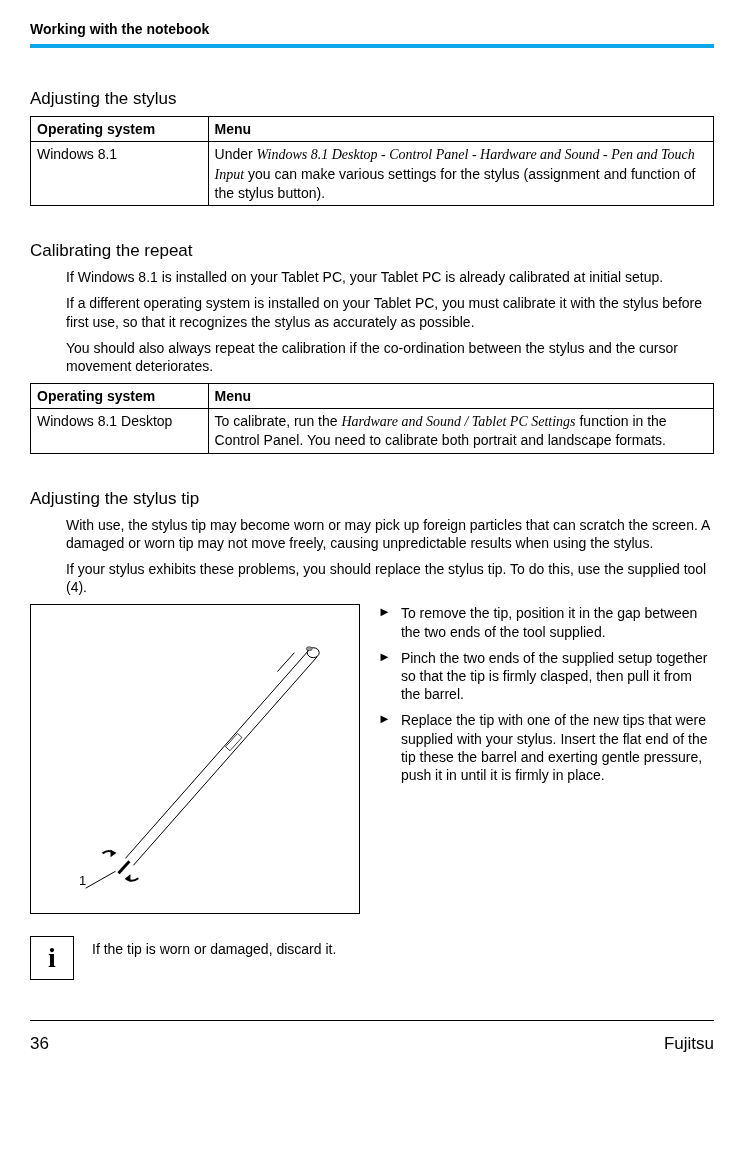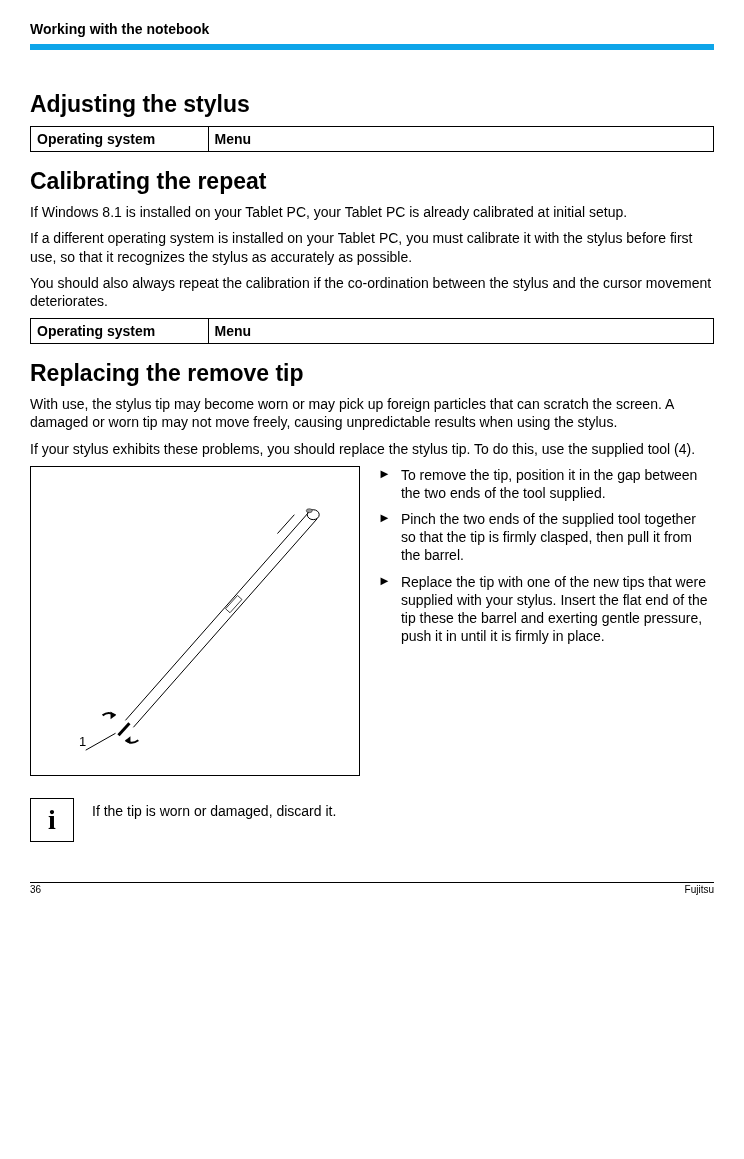--- a/index.html
+++ b/index.html
@@ -10,29 +10,29 @@
     body {
       font-family: Arial, Helvetica, sans-serif;
       width: 744px;
       padding: 20px 30px;
       font-size: 14px;
       line-height: 1.3;
     }
     .header-title {
       font-weight: bold;
       font-size: 14px;
-      border-bottom: 6px solid #0ea5e9;
+      border-bottom: 4px solid #0ea5e9;
       padding-bottom: 6px;
       margin-bottom: 40px;
     }
     .section-heading {
-      font-weight: bold;
-      font-size: 23px;
+      font-weight: normal;
+      font-size: 17px;
       margin-bottom: 6px;
-      margin-top: 15px;
+      margin-top: 34px;
     }
     table {
       border-collapse: collapse;
       width: 100%;
       margin-bottom: 12px;
     }
     td, th {
       border: 1px solid #000;
       padding: 3px 6px;
       text-align: left;
@@ -44,20 +44,21 @@
     }
     .col-narrow {
       width: 26%;
     }
     .italic {
       font-style: italic;
       font-family: 'Times New Roman', serif;
     }
     p {
       margin-bottom: 8px;
+      margin-left: 36px;
     }
     .two-col {
       display: flex;
       gap: 18px;
       margin-top: 6px;
     }
     .image-box {
       border: 1px solid #000;
       width: 330px;
       height: 310px;
@@ -102,24 +103,24 @@
       font-weight: bold;
       margin-right: 18px;
       flex-shrink: 0;
     }
     .info-text {
       padding-top: 4px;
     }
     .footer {
       border-top: 1px solid #000;
       margin-top: 40px;
-      padding-top: 0;
+      padding-top: 12px;
       display: flex;
       justify-content: space-between;
-      font-size: 10px;
+      font-size: 17px;
     }
     .label-1 {
       position: absolute;
       bottom: 24px;
       left: 48px;
       font-size: 13px;
     }
   </style>
 </head>
 <body>
@@ -127,39 +128,51 @@
 <div class="header-title">Working with the notebook</div>
 
 <div class="section-heading">Adjusting the stylus</div>
 
 <table>
   <tbody>
       <tr>
     <th class="col-narrow">Operating system</th>
     <th>Menu</th>
   </tr>
+  <tr>
+    <td>Windows 8.1</td>
+    <td>
+      <span>Under </span><span class="italic">Windows 8.1 Desktop - Control Panel - Hardware and Sound - Pen and Touch Input</span><span> you can make various settings for the stylus (assignment and function of the stylus button).</span>
+    </td>
+  </tr>
 </tbody>
   </table>
 
 <div class="section-heading">Calibrating the repeat</div>
 
 <p>If Windows 8.1 is installed on your Tablet PC, your Tablet PC is already calibrated at initial setup.</p>
 <p>If a different operating system is installed on your Tablet PC, you must calibrate it with the stylus before first use, so that it recognizes the stylus as accurately as possible.</p>
 <p>You should also always repeat the calibration if the co-ordination between the stylus and the cursor movement deteriorates.</p>
 
 <table>
   <tbody>
       <tr>
     <th class="col-narrow">Operating system</th>
     <th>Menu</th>
   </tr>
+  <tr>
+    <td>Windows 8.1 Desktop</td>
+    <td>
+      <span>To calibrate, run the </span><span class="italic">Hardware and Sound / Tablet PC Settings</span><span> function in the Control Panel. You need to calibrate both portrait and landscape formats.</span>
+    </td>
+  </tr>
 </tbody>
   </table>
 
-<div class="section-heading">Replacing the remove tip</div>
+<div class="section-heading">Adjusting the stylus tip</div>
 
 <p>With use, the stylus tip may become worn or may pick up foreign particles that can scratch the screen. A damaged or worn tip may not move freely, causing unpredictable results when using the stylus.</p>
 <p>If your stylus exhibits these problems, you should replace the stylus tip. To do this, use the supplied tool (4).</p>
 
 <div class="two-col">
   <div class="image-box">
     <svg class="stylus-svg" viewBox="0 0 330 310">
 
       <line x1="95" y1="255" x2="280" y2="45" stroke="#000" stroke-width="1"></line>
       <line x1="103" y1="262" x2="288" y2="52" stroke="#000" stroke-width="1"></line>
@@ -181,21 +194,21 @@
     </svg>
     <div class="label-1">1</div>
   </div>
   <div class="steps-col">
     <div class="step">
       <div class="step-arrow">►</div>
       <div class="step-text">To remove the tip, position it in the gap between the two ends of the tool supplied.</div>
     </div>
     <div class="step">
       <div class="step-arrow">►</div>
-      <div class="step-text">Pinch the two ends of the supplied tool together so that the tip is firmly clasped, then pull it from the barrel.</div>
+      <div class="step-text">Pinch the two ends of the supplied setup together so that the tip is firmly clasped, then pull it from the barrel.</div>
     </div>
     <div class="step">
       <div class="step-arrow">►</div>
       <div class="step-text">Replace the tip with one of the new tips that were supplied with your stylus. Insert the flat end of the tip these the barrel and exerting gentle pressure, push it in until it is firmly in place.</div>
     </div>
   </div>
 </div>
 
 <div class="info-box">
   <div class="info-icon">i</div>

